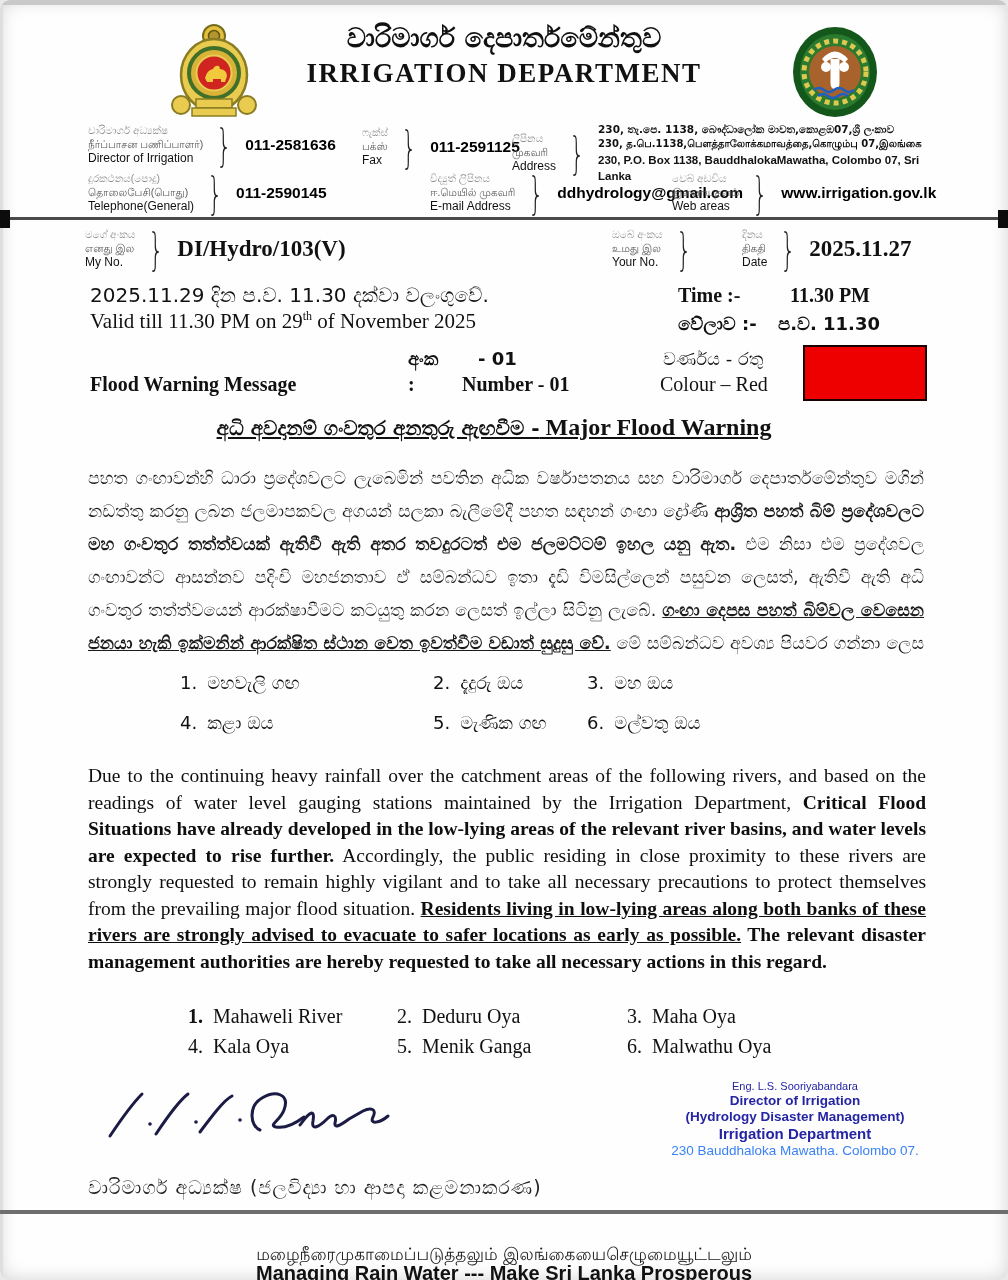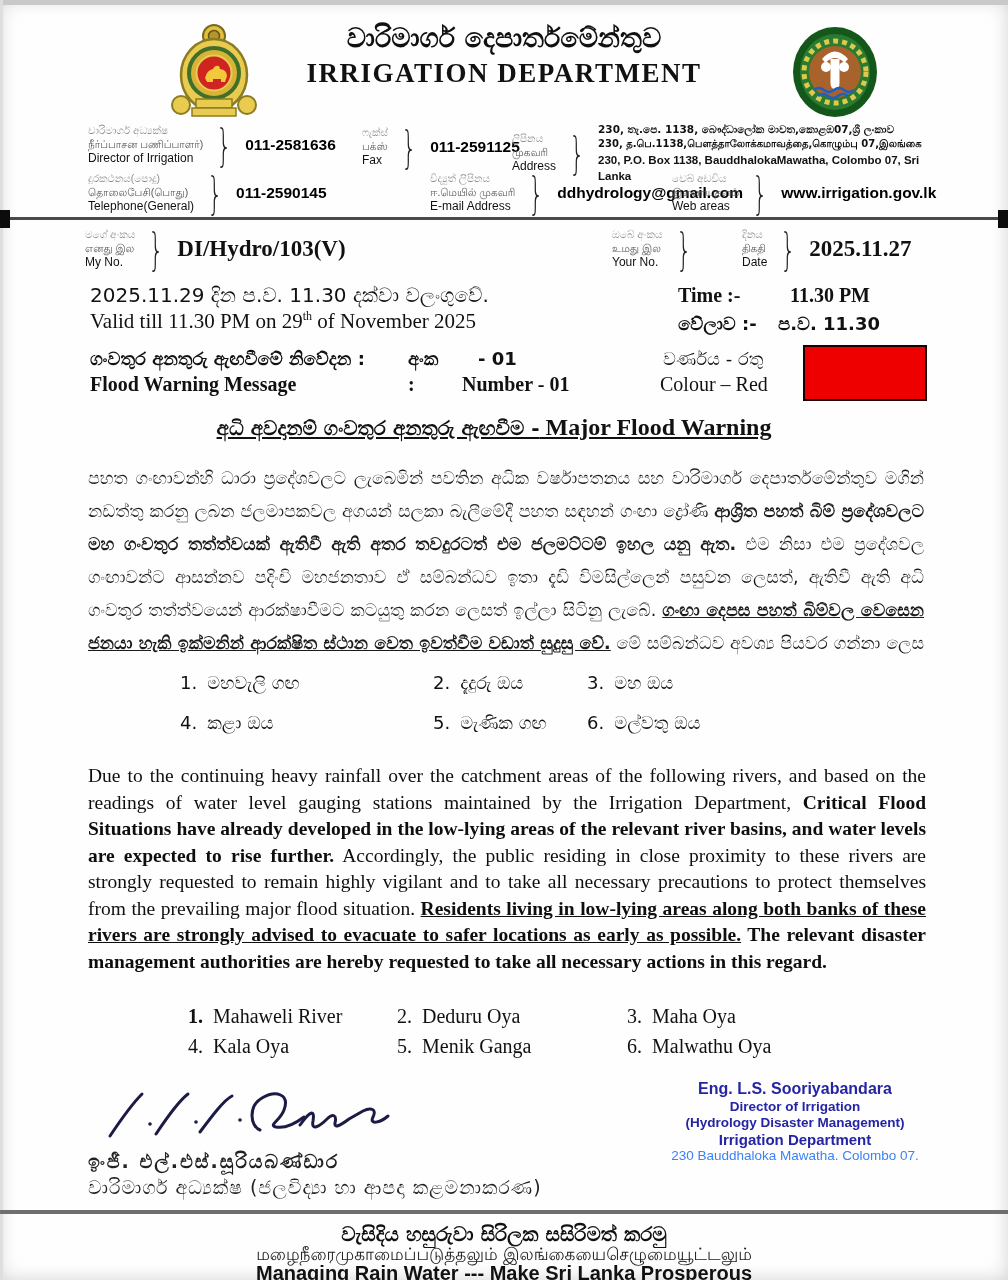--- a/index.html
+++ b/index.html
@@ -1,18 +1,18 @@
 <!DOCTYPE html>
 <html><head>
 <meta charset="utf-8">
 <style>
   html,body{margin:0;padding:0;background:#e9e9e9;}
   .page{position:relative;width:1008px;height:1280px;background:#fefefe;overflow:hidden;
         font-family:"Liberation Serif",serif;color:#111;
-        box-shadow:inset 0 0 18px rgba(0,0,0,.18);}
+        box-shadow:inset 0 0 18px rgba(0,0,0,.18);border-radius:11px;}
   .abs{position:absolute;}
   .b{font-weight:bold;}
   .ctr{text-align:center;}
 
   
   .hdr-si{font-size:27px;font-weight:bold;font-family:"DejaVu Sans",sans-serif;}
   .hdr-ta{font-size:19px;font-weight:bold;font-family:"DejaVu Sans",sans-serif;}
   .hdr-en{font-size:27px;font-weight:bold;letter-spacing:1.5px;}
   .hdr-sub{font-size:17px;font-weight:bold;letter-spacing:.4px;}
 
@@ -47,21 +47,21 @@
   .para{ text-align:justify;}
   .para-si{font-family:"DejaVu Sans",sans-serif;font-size:17.5px;line-height:33px;color:#1c1c1c;height:198px;overflow:hidden;}
   .para-en{font-size:19.5px;line-height:26.5px;color:#0e0e0e;}
   .seg-u{text-decoration:underline;}
 
   .river{font-size:20px;}
   .river-si{font-family:"DejaVu Sans",sans-serif;font-size:18px;}
   .rno{margin-right:10px;}
 
   .stamp{width:340px;text-align:center;color:#2424a4;font-family:"Liberation Sans",sans-serif;line-height:1.18;}
-  .stamp .s0{font-size:16px;font-weight:bold;}
+  .stamp .s0{font-size:11px;font-weight:normal;}
   .stamp .sm{font-size:13.5px;font-weight:bold;}
   .stamp .s4{font-size:15px;font-weight:bold;}
   .stamp .s5{font-size:13.5px;font-weight:normal;color:#3b82f6;}
 
   .sig-si-name{font-size:19px;font-weight:bold;letter-spacing:2px;font-family:"DejaVu Sans",sans-serif;color:#222;}
   .sig-si-title{font-size:19px;letter-spacing:1px;font-family:"DejaVu Sans",sans-serif;color:#222;}
 
   .foot-si{font-size:20px;font-weight:bold;font-family:"DejaVu Sans",sans-serif;}
   .foot-ta{font-size:17px;font-family:"DejaVu Sans",sans-serif;color:#222;}
   .foot-en{font-size:20px;font-weight:bold;font-family:"Liberation Sans",sans-serif;}
@@ -213,21 +213,20 @@
 
   <div class="abs valid-si" style="left:90px;top:283px;">2025.11.29 දින ප.ව. 11.30 දක්වා වලංගුවේ.</div>
   <div class="abs valid-en" style="left:90px;top:309px;">
     <span>Valid till 11.30 PM on 29</span><sup style="font-size:12px;">th</sup><span> of November 2025</span>
   </div>
   <div class="abs time-en" style="left:678px;top:284px;">Time :-</div>
   <div class="abs time-en" style="left:790px;top:284px;">11.30 PM</div>
   <div class="abs time-si" style="left:678px;top:313px;">වේලාව :-</div>
   <div class="abs time-si" style="left:778px;top:313px;">ප.ව. 11.30</div>
 
-  <div class="abs warn-si" style="left:90px;top:348px;">ගංවතුර අනතුරු ඇඟවීමේ නිවේදන :</div>
   <div class="abs warn-si" style="left:408px;top:348px;text-align:center;">අංක</div>
   <div class="abs warn-si" style="left:478px;top:348px;">- 01</div>
   <div class="abs warn-si" style="left:663px;top:348px;font-weight:normal;">වර්ණය - රතු</div>
 
   <div class="abs warn-en" style="left:90px;top:373px;">Flood Warning Message</div>
   <div class="abs warn-en" style="left:408px;top:373px;">:</div>
   <div class="abs warn-en" style="left:462px;top:373px;">Number - 01</div>
   <div class="abs warn-en" style="left:660px;top:373px;font-weight:normal;">Colour – Red</div>
   <div class="swatch" style="left: 803px; top: 345px; width: 120px; height: 52px; background: rgb(238, 0, 0);"></div>
 
@@ -262,29 +261,27 @@
         <path d="M160,44 C150,40 148,20 162,12 C176,4 190,8 184,24 C180,35 168,39 176,41 C186,43 196,37 204,31"></path>
         <path d="M200,39 C210,25 215,23 213,35 C211,45 219,41 227,33 C233,27 237,29 235,37 C234,43 241,39 249,33 L263,25 C271,21 277,23 273,31 C269,39 280,37 288,30"></path>
       </g>
       <g fill="#1b1b46">
         <circle cx="50" cy="38" r="1.8"></circle>
           <circle cx="96" cy="36" r="1.8"></circle>
           <circle cx="140" cy="34" r="1.8"></circle>
       </g>
     </svg>
   </div>
-  <div class="abs sig-si-name" style="left:88px;top:1150px;">ඉංජී. එල්.එස්.සූරියබණ්ඩාර</div>
   <div class="abs sig-si-title" style="left:88px;top:1176px;">වාරිමාර්ග අධ්‍යක්ෂ (ජලවිද්‍යා හා ආපදා කළමනාකරණ)</div>
 
   <div class="abs stamp" style="left:625px;top:1080px;">
     <div class="s0">Eng. L.S. Sooriyabandara</div>
     <div class="sm">Director of Irrigation</div>
     <div class="sm">(Hydrology  Disaster Management)</div>
     <div class="s4">Irrigation Department</div>
     <div class="s5">230 Bauddhaloka Mawatha. Colombo 07.</div>
   </div>
 
   <div class="rule" style="top:1210px;height:4px;background:#6e6e6e;"></div>
-  <div class="abs ctr foot-si" style="left:0;top:1222px;width:1008px;">වැසිදිය හසුරුවා සිරිලක සසිරිමත් කරමු</div>
   <div class="abs ctr foot-ta" style="left:0;top:1244px;width:1008px;">மழைநீரைமுகாமைப்படுத்தலும்  இலங்கையைசெழுமையூட்டலும்</div>
   <div class="abs ctr foot-en" style="left:0;top:1262px;width:1008px;">Managing Rain Water --- Make Sri Lanka Prosperous</div>
 
 </div>
 
 </body></html>

